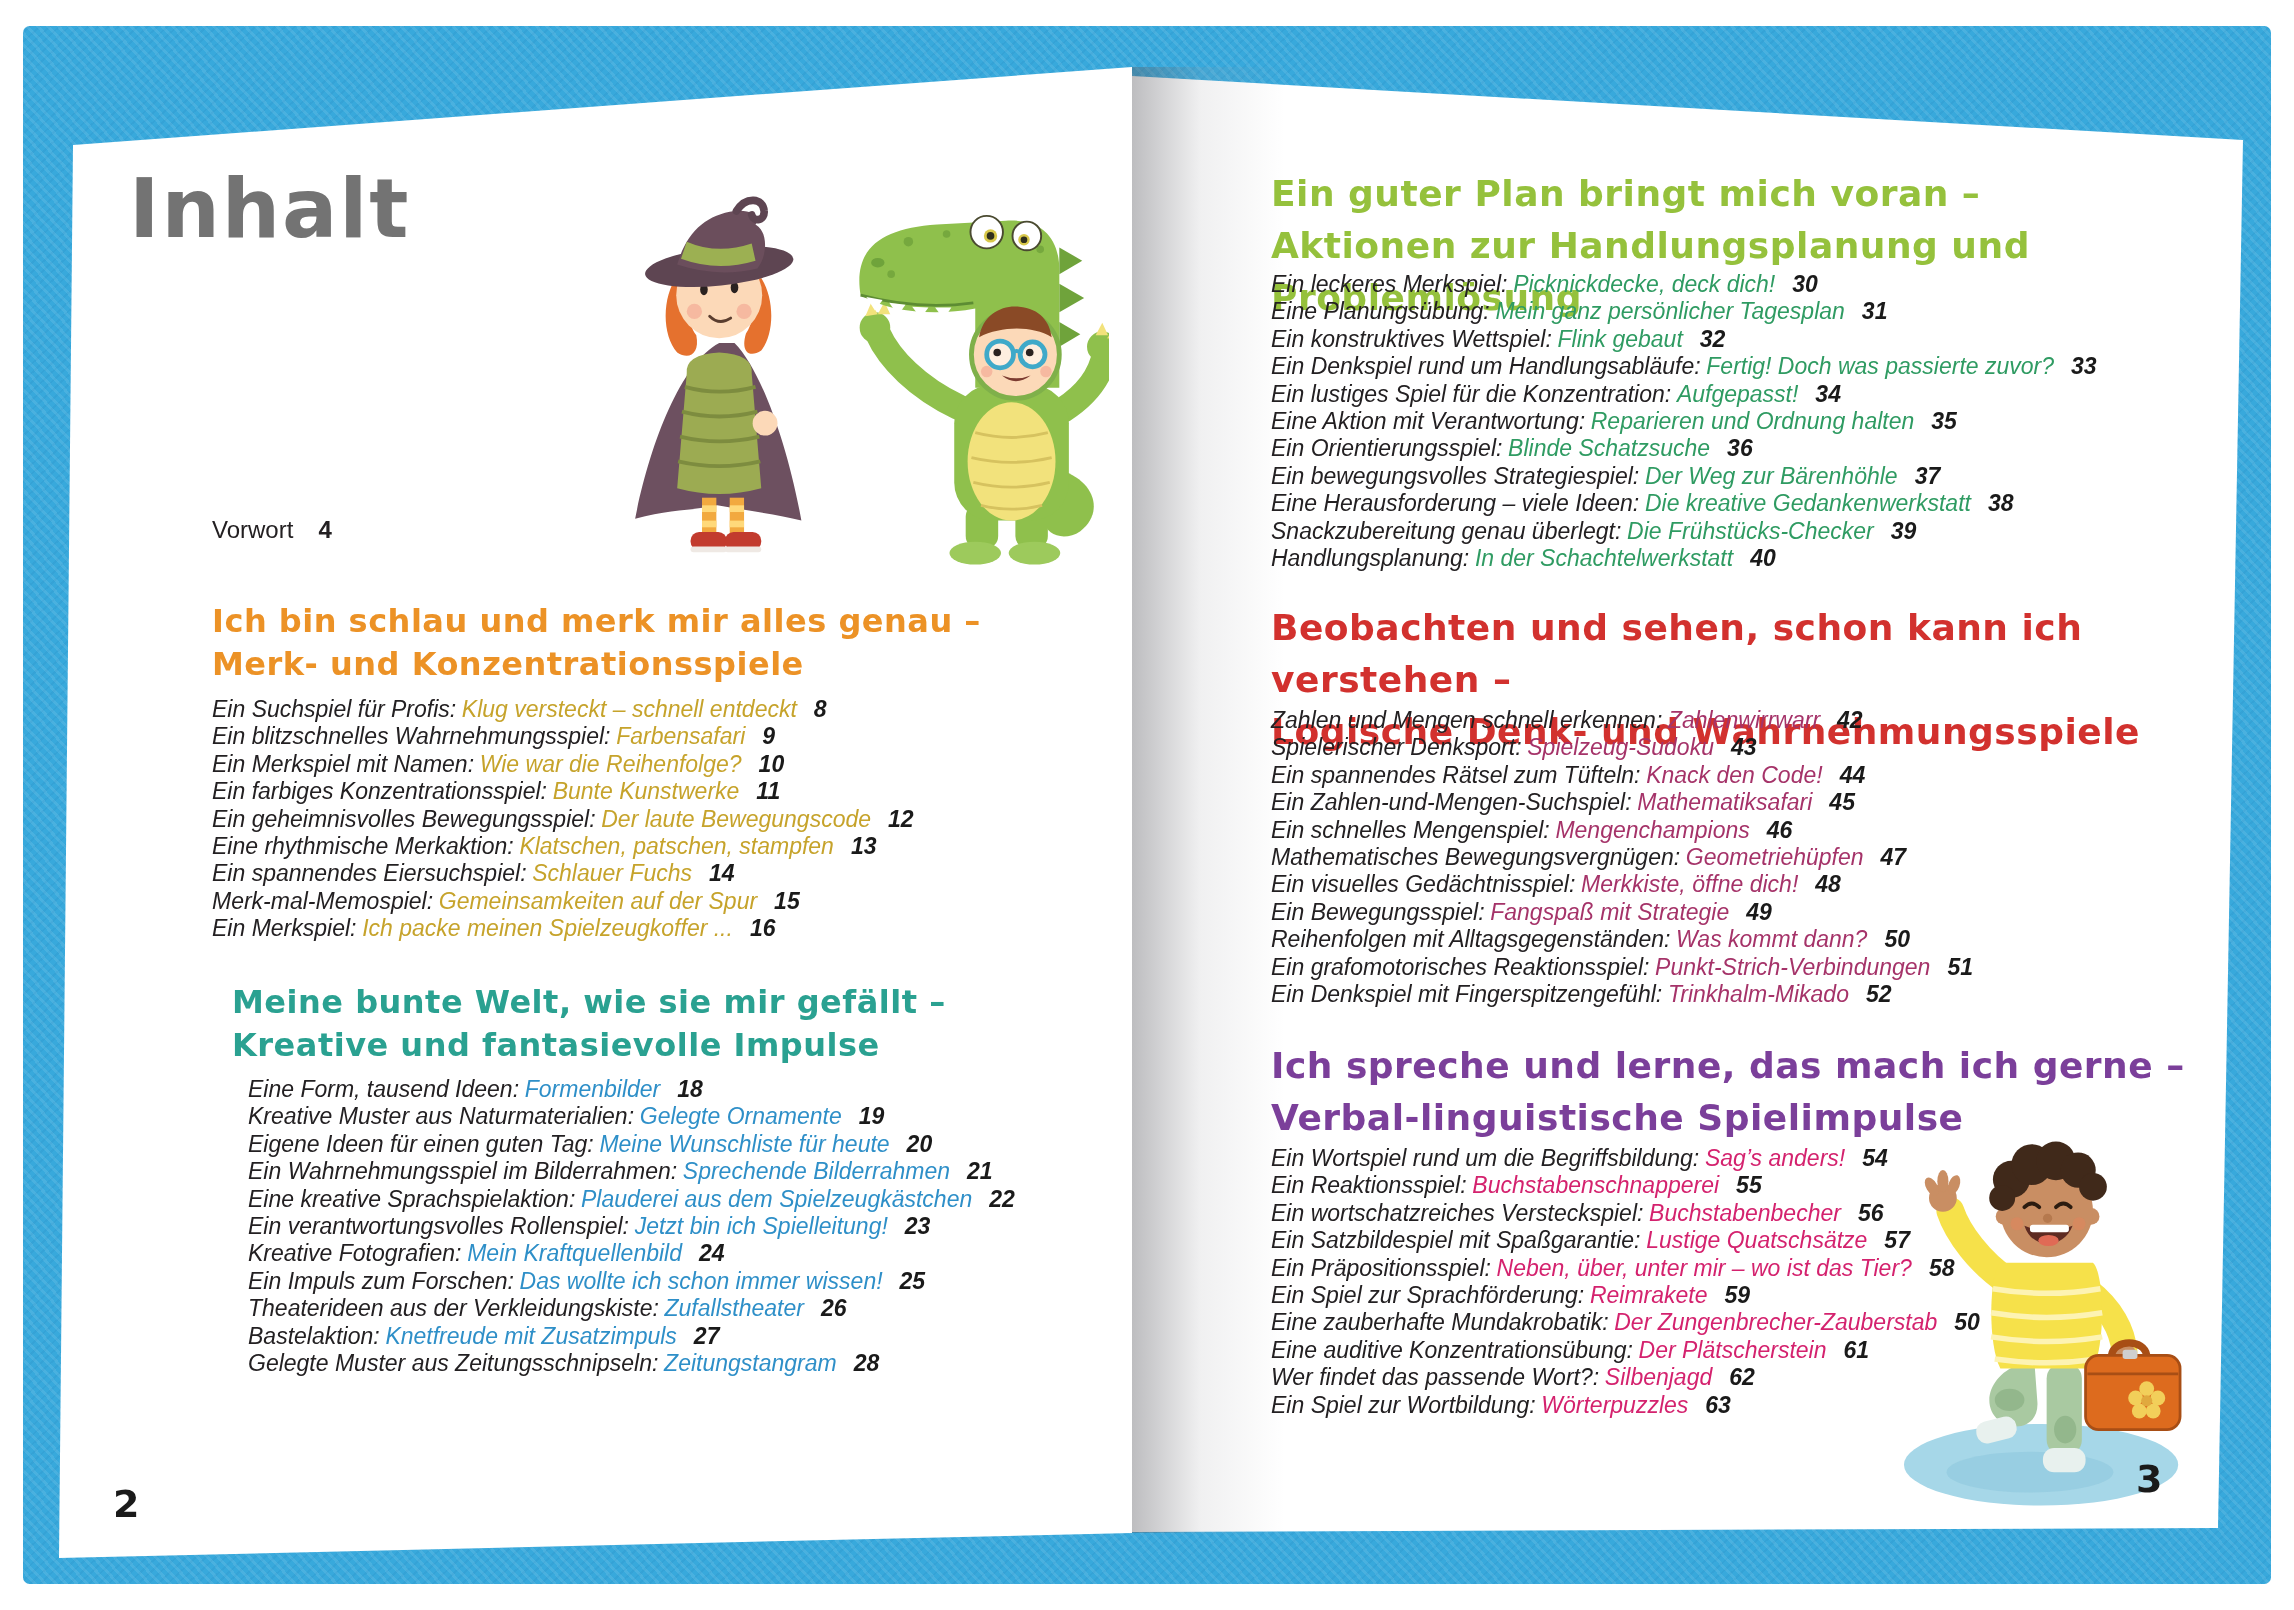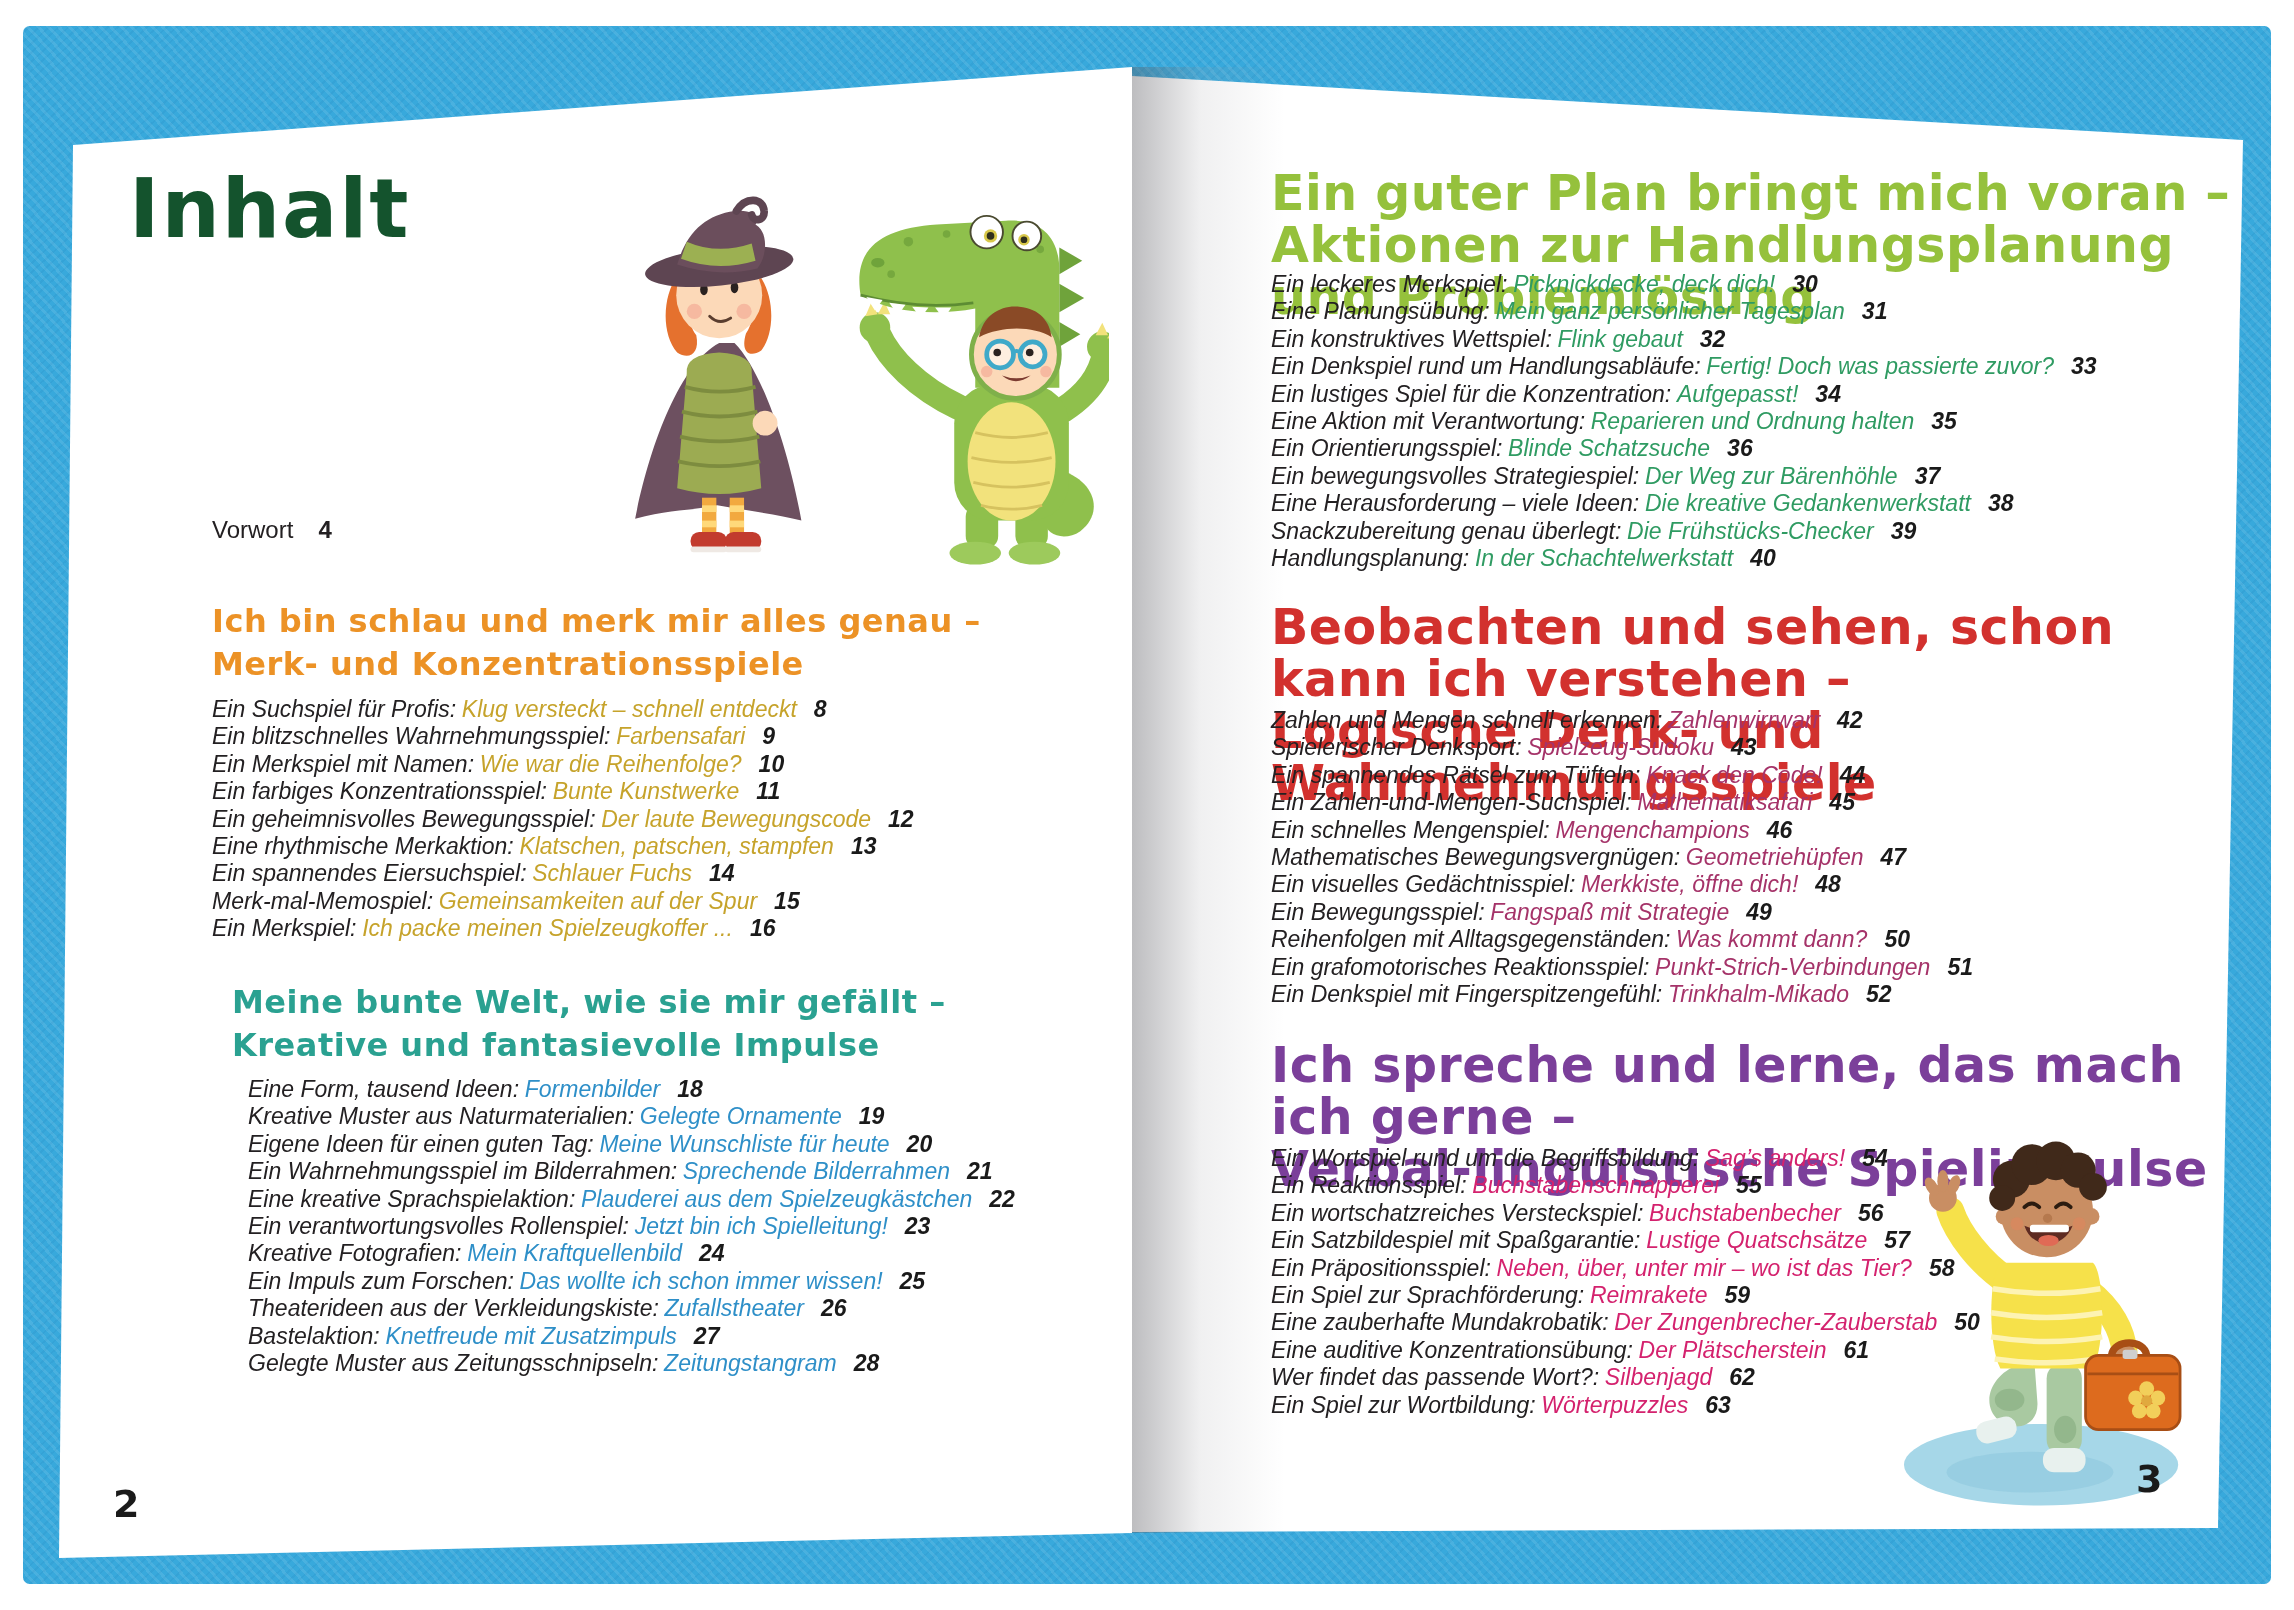--- a/index.html
+++ b/index.html
@@ -15,26 +15,26 @@
   .page{position:absolute;inset:0;background:#ffffff;z-index:2;
         filter:drop-shadow(0 0 6.7px rgba(0,30,60,.28));}
   .page-left{clip-path:polygon(73px 145px,1132px 67px,1132px 1533px,59px 1558px);}
   .page-right{clip-path:polygon(1132px 76px,2243px 140px,2218px 1528px,1132px 1532px);}
   .spine-shadow{position:absolute;left:1132px;top:67px;width:153px;height:1466px;z-index:3;
     background:linear-gradient(to right, rgba(90,90,96,.40), rgba(150,150,156,.14) 45%, rgba(255,255,255,0) 100%);
     pointer-events:none;}
   
   .abs{position:absolute;z-index:4;}
   .book-title{font-family:"DejaVu Sans",sans-serif;font-weight:bold;font-size:82px;
-    color:#14532d;letter-spacing:1.9px;}
+    color:#737373;letter-spacing:1.9px;}
   .vorwort{font-size:24px;color:#232022;}
   .vorwort b{margin-left:25px;font-weight:bold;}
   .sec-heading{font-family:"DejaVu Sans",sans-serif;font-weight:bold;color:var(--heading-color,#e8922a);}
   .sec-heading.left-size{font-size:32px;line-height:43px;letter-spacing:0.5px;}
-  .sec-heading.right-size{font-size:49px;line-height:52px;letter-spacing:0.5px;}
+  .sec-heading.right-size{font-size:36px;line-height:52px;letter-spacing:0.5px;}
   .toc-section{width:918px;font-style:italic;}
   .toc-item{font-size:23px;line-height:27.4px;color:#232022;white-space:nowrap;}
   .toc-title{color:var(--item-color,#c6a32b);margin-left:5.7px;}
   .toc-page{margin-left:17px;font-weight:bold;color:#1a1a1a;}
   .folio{font-family:"DejaVu Sans",sans-serif;font-weight:bold;font-size:38px;color:#1a1a1a;}
 </style>
 </head>
 <body>
 
 <div class="canvas">

